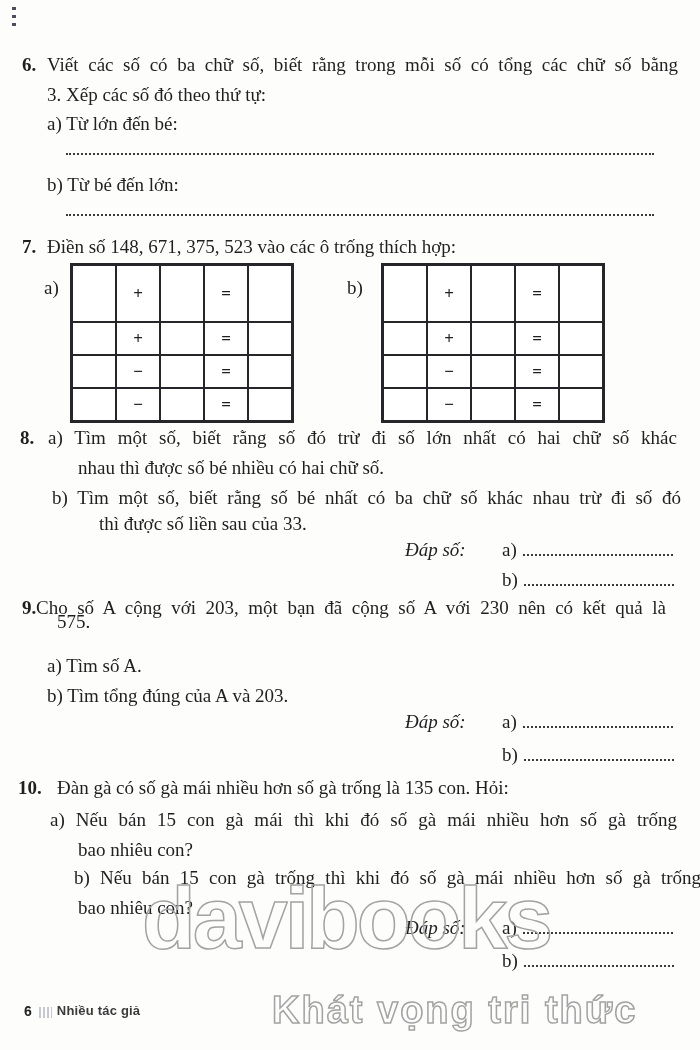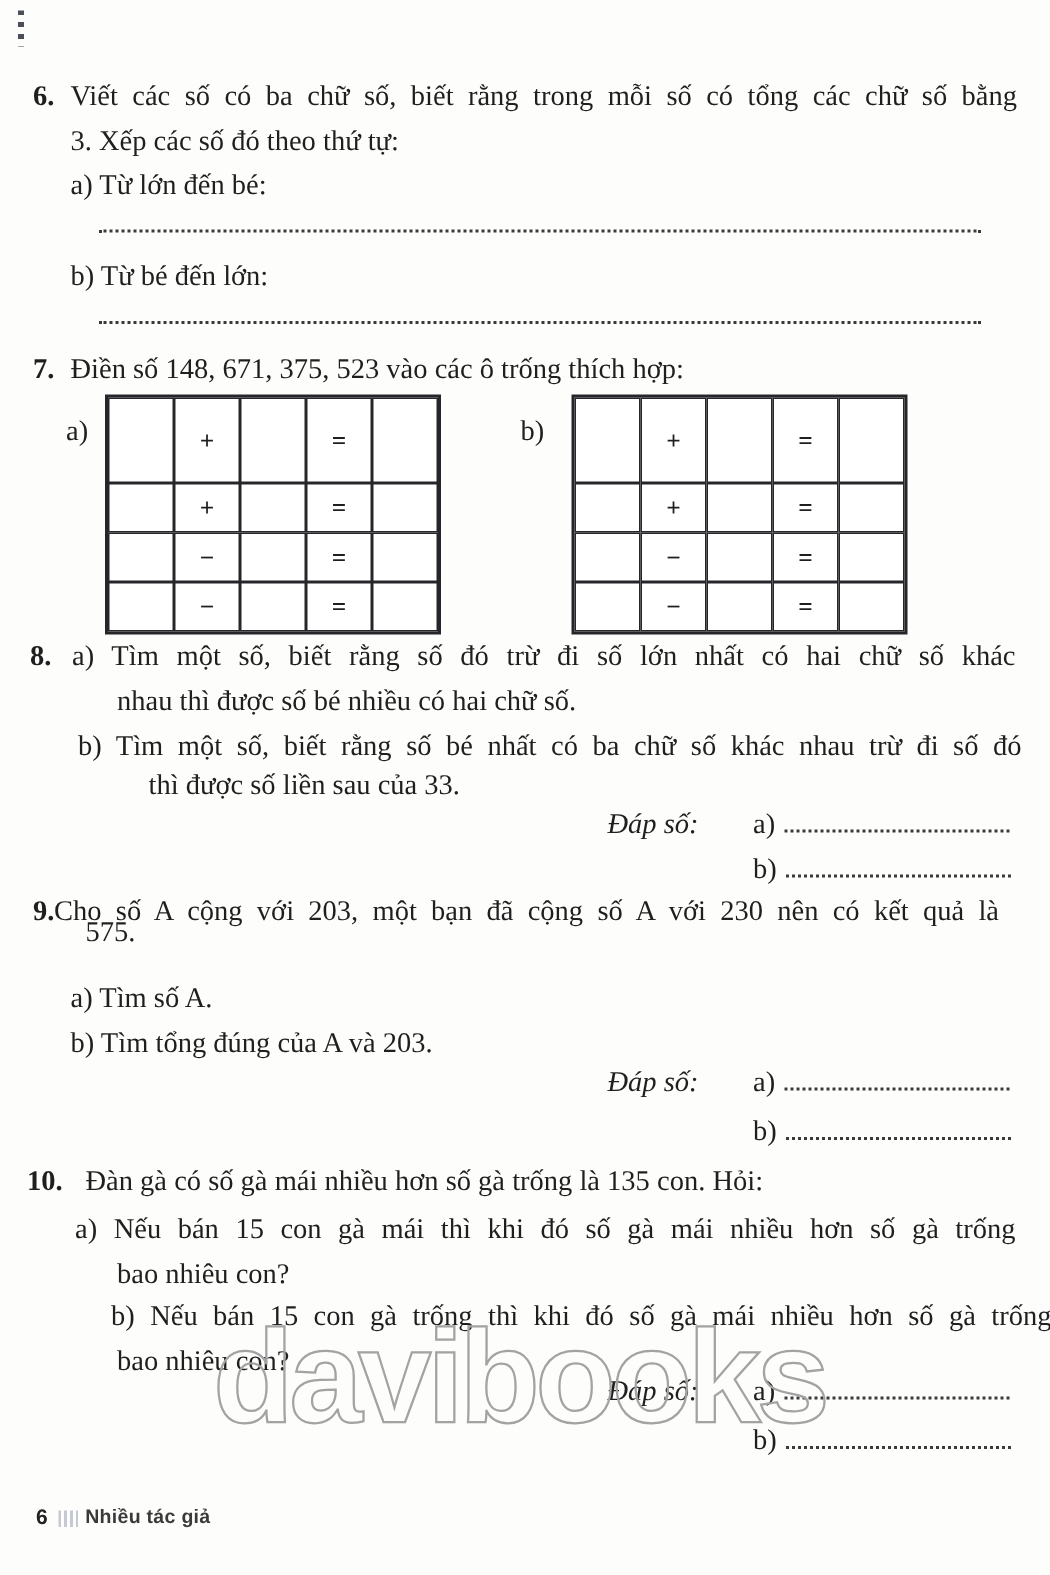--- a/index.html
+++ b/index.html
@@ -185,20 +185,21 @@
   <div class="t" id="p10-bl2">bao nhiêu con?</div>
   <div class="t ital" id="p10-ans-label">Đáp số:</div>
   <div class="t" id="p10-ans-a">
     <span>a)</span><span class="dots"></span>
   </div>
   <div class="t" id="p10-ans-b">
     <span>b)</span><span class="dots"></span>
   </div>
 
   <div class="wm" id="wm1">davibooks</div>
+  <div class="wm" id="wm2">Khát vọng tri thức</div>
 
   <div id="footer">
     <span class="pagenum">6</span>
     <span class="mark"></span>
     <span class="author">Nhiều tác giả</span>
   </div>
 
 </div>
 
 </body></html>

